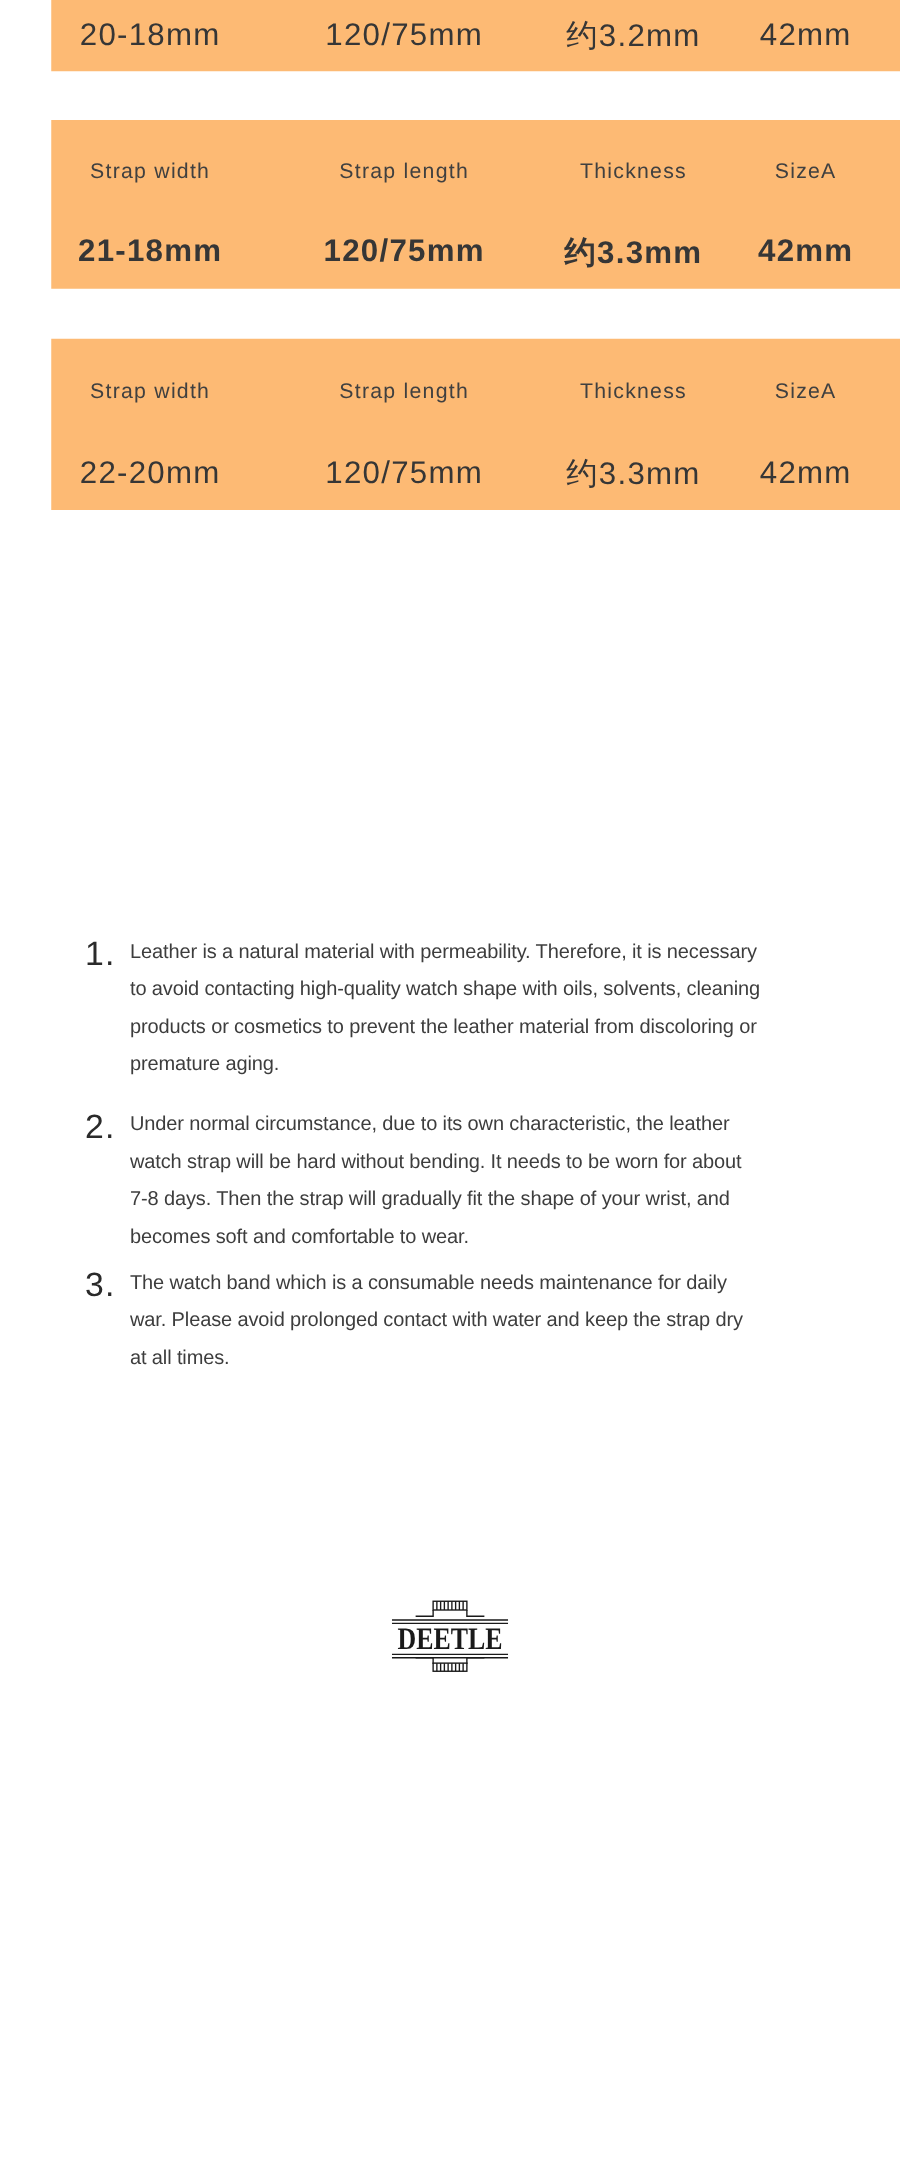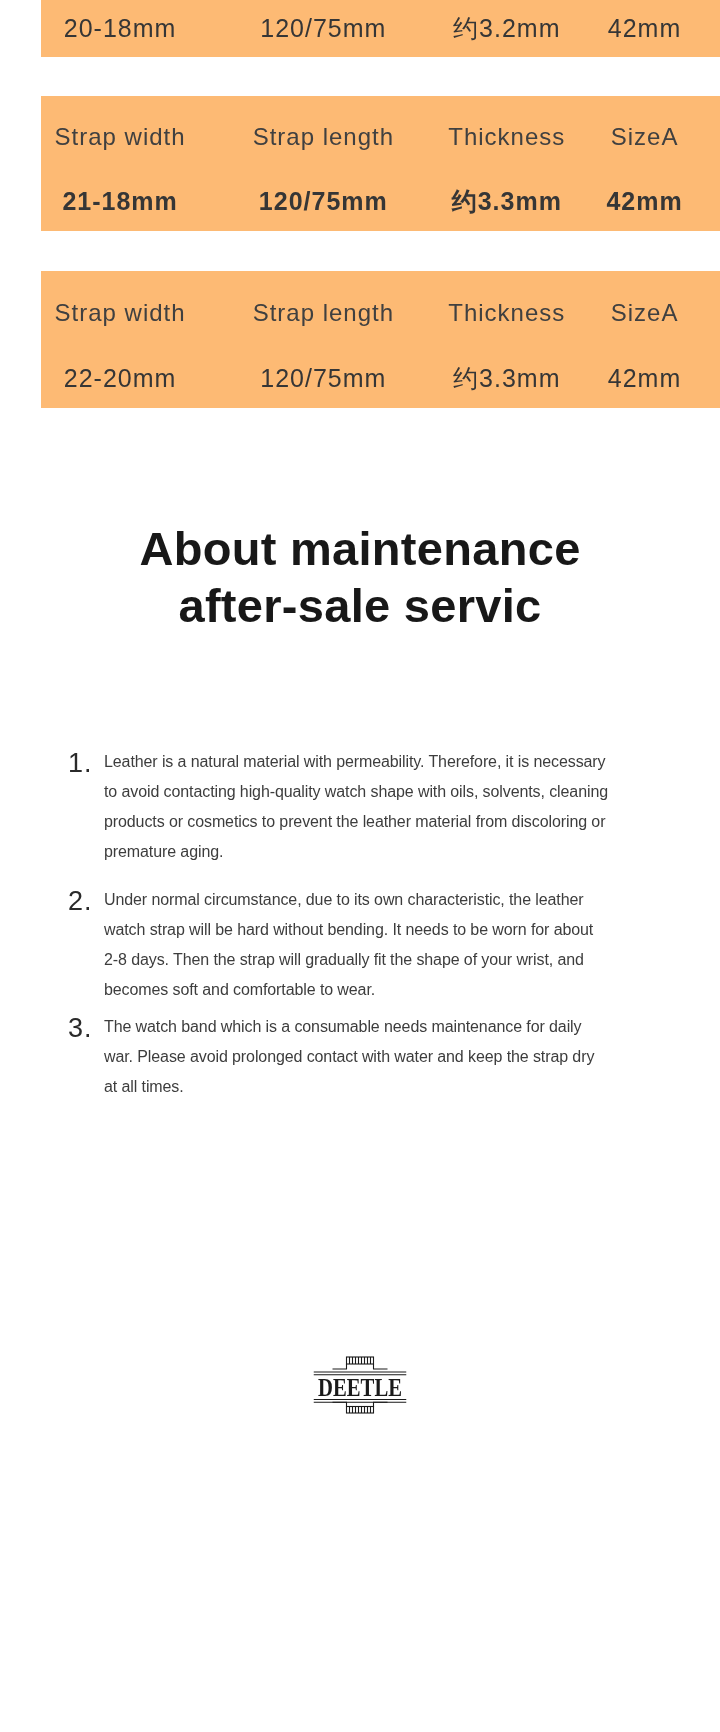--- a/index.html
+++ b/index.html
@@ -20,21 +20,21 @@
   #table-2{top:271px;height:137px;}
   .trow{
     position:absolute;left:0;right:0;height:30px;
     display:grid;grid-template-columns:23.2% 36.4% 17.4% 23%;
     align-items:center;
   }
   .trow .cell{
     text-align:center;white-space:nowrap;
     color:#3b3b3b;letter-spacing:1px;
   }
-  .header-row .cell{font-size:24px;color:#404040;}
+  .header-row .cell{font-size:17px;color:#404040;}
   .data-row .cell{font-size:25px;color:#363636;}
   #table-0 .data-row{top:12px;}
   #table-1 .header-row{top:26px;}
   #table-1 .data-row{top:89px;font-weight:bold;}
   #table-2 .header-row{top:27px;}
   #table-2 .data-row{top:91px;}
   
   .section-title{
     position:absolute;top:520px;left:0;width:720px;margin:0;
     text-align:center;
@@ -55,21 +55,21 @@
     font-size:27px;line-height:30px;color:#2a2a2a;
     padding-top:1px;letter-spacing:1px;
   }
   .care-text{
     margin:0;width:505px;
     font-size:16px;line-height:30px;letter-spacing:-0.1px;
     color:#3d3d3d;
   }
   
   .brand-logo{
-    position:absolute;top:1356px;left:50%;transform:translateX(-50%);
+    position:absolute;top:1280px;left:50%;transform:translateX(-50%);
     width:93px;height:58px;
   }
   .brand-logo svg{display:block;width:93px;height:58px;}
 </style>
 </head>
 <body>
 
 <section class="spec-table" id="table-0">
   <div class="trow data-row">
     <span class="cell">20-18mm</span>
@@ -102,30 +102,30 @@
     <span class="cell">SizeA</span>
   </div>
   <div class="trow data-row">
     <span class="cell">22-20mm</span>
     <span class="cell">120/75mm</span>
     <span class="cell">约3.3mm</span>
     <span class="cell">42mm</span>
   </div>
 </section>
 
-<h1 class="section-title"><span>About maintenance</span><br><span>after-sale servic</span></h1>
+<h1 class="section-title"><br></h1>
 
 <ol class="care-list">
   <li class="care-item" id="care-item-1">
     <span class="care-num">1.</span>
     <p class="care-text">Leather is a natural material with permeability. Therefore, it is necessary to avoid contacting high-quality watch shape with oils, solvents, cleaning products or cosmetics to prevent the leather material from discoloring or premature aging.</p>
   </li>
   <li class="care-item" id="care-item-2">
     <span class="care-num">2.</span>
-    <p class="care-text">Under normal circumstance, due to its own characteristic, the leather watch strap will be hard without bending. It needs to be worn for about 2-8 days. Then the strap will gradually fit the shape of your wrist, and becomes soft and comfortable to wear.</p>
+    <p class="care-text">Under normal circumstance, due to its own characteristic, the leather watch strap will be hard without bending. It needs to be worn for about 7-8 days. Then the strap will gradually fit the shape of your wrist, and becomes soft and comfortable to wear.</p>
   </li>
   <li class="care-item" id="care-item-3">
     <span class="care-num">3.</span>
     <p class="care-text">The watch band which is a consumable needs maintenance for daily war. Please avoid prolonged contact with water and keep the strap dry at all times.</p>
   </li>
 </ol>
 
 <div class="brand-logo">
   <svg viewBox="0 0 93 58">
     <g stroke="#1a1a1a" stroke-width="1.1" fill="none">

